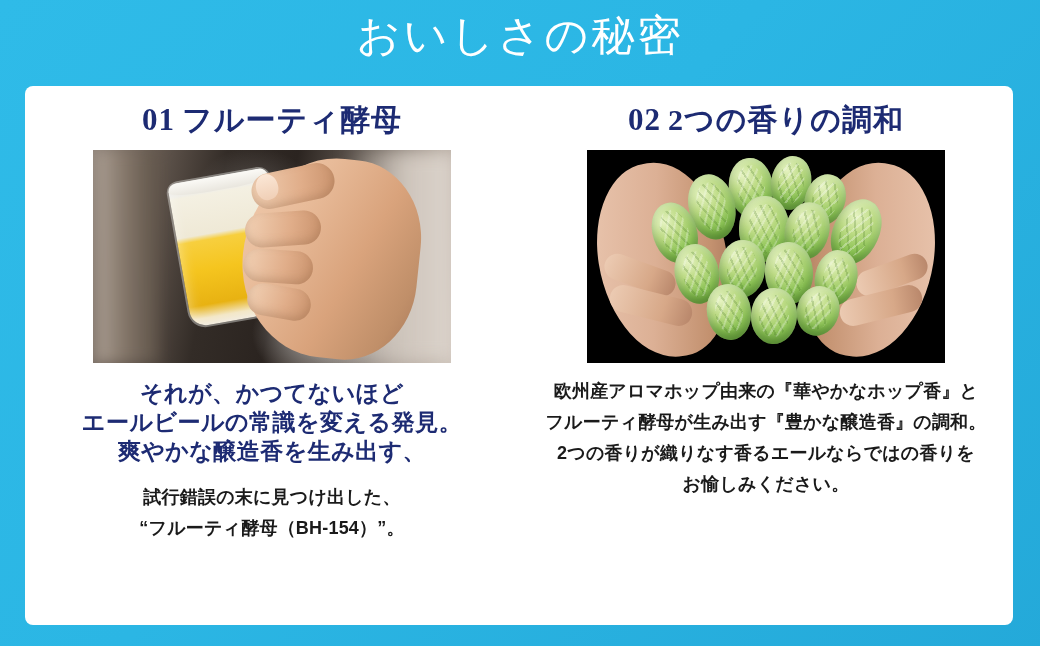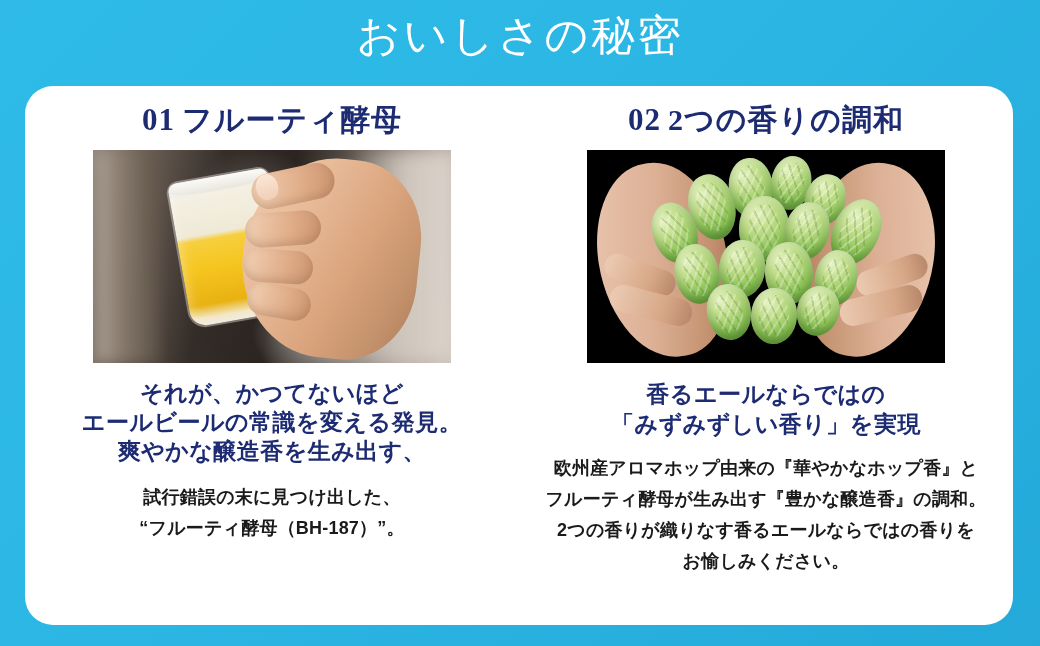--- a/index.html
+++ b/index.html
@@ -39,21 +39,21 @@
   }
 
   
   #content-card {
     position: absolute;
     left: 25px;
     top: 86px;
     width: 988px;
     height: 539px;
     background: #ffffff;
-    border-radius: 28px;
+    border-radius: 8px;
     box-sizing: border-box;
   }
 
   .columns {
     position: absolute;
     left: 0;
     top: 0;
     width: 988px;
     height: 539px;
     display: flex;
@@ -279,21 +279,21 @@
         </div>
 
         <div class="lead lead-left">
           <span class="tline">それが、かつてないほど</span>
           <span class="tline">エールビールの常識を変える発見。</span>
           <span class="tline">爽やかな醸造香を生み出す、</span>
         </div>
 
         <div class="body-text body-left">
           <span class="tline">試行錯誤の末に見つけ出した、</span>
-          <span class="tline">“フルーティ酵母（BH-187）”。</span>
+          <span class="tline">“フルーティ酵母（BH-154）”。</span>
         </div>
       </div>
 
       <div class="column">
 
         <div class="col-heading">
           <span class="num">02</span><span>2つの香りの調和</span>
         </div>
 
         <div class="photo-wrap">
@@ -317,24 +317,20 @@
               <div class="hop" style="left:74px;  top:82px;  width:46px; height:58px; transform:rotate(6deg);"></div>
               <div class="hop" style="left:120px; top:84px;  width:48px; height:62px; transform:rotate(-4deg);"></div>
               <div class="hop" style="left:170px; top:92px;  width:42px; height:56px; transform:rotate(12deg);"></div>
               <div class="hop" style="left:62px;  top:126px; width:44px; height:56px; transform:rotate(-8deg);"></div>
               <div class="hop" style="left:106px; top:130px; width:46px; height:56px; transform:rotate(4deg);"></div>
               <div class="hop" style="left:152px; top:128px; width:42px; height:50px; transform:rotate(16deg);"></div>
             </div>
           </div>
         </div>
 
-        <div class="lead lead-right">
-          <span class="tline">香るエールならではの</span>
-          <span class="tline">「みずみずしい香り」を実現</span>
-        </div>
 
         <div class="body-text body-right">
           <span class="tline">欧州産アロマホップ由来の『華やかなホップ香』と</span>
           <span class="tline">フルーティ酵母が生み出す『豊かな醸造香』の調和。</span>
           <span class="tline">2つの香りが織りなす香るエールならではの香りを</span>
           <span class="tline">お愉しみください。</span>
         </div>
       </div>
 
     </div>

